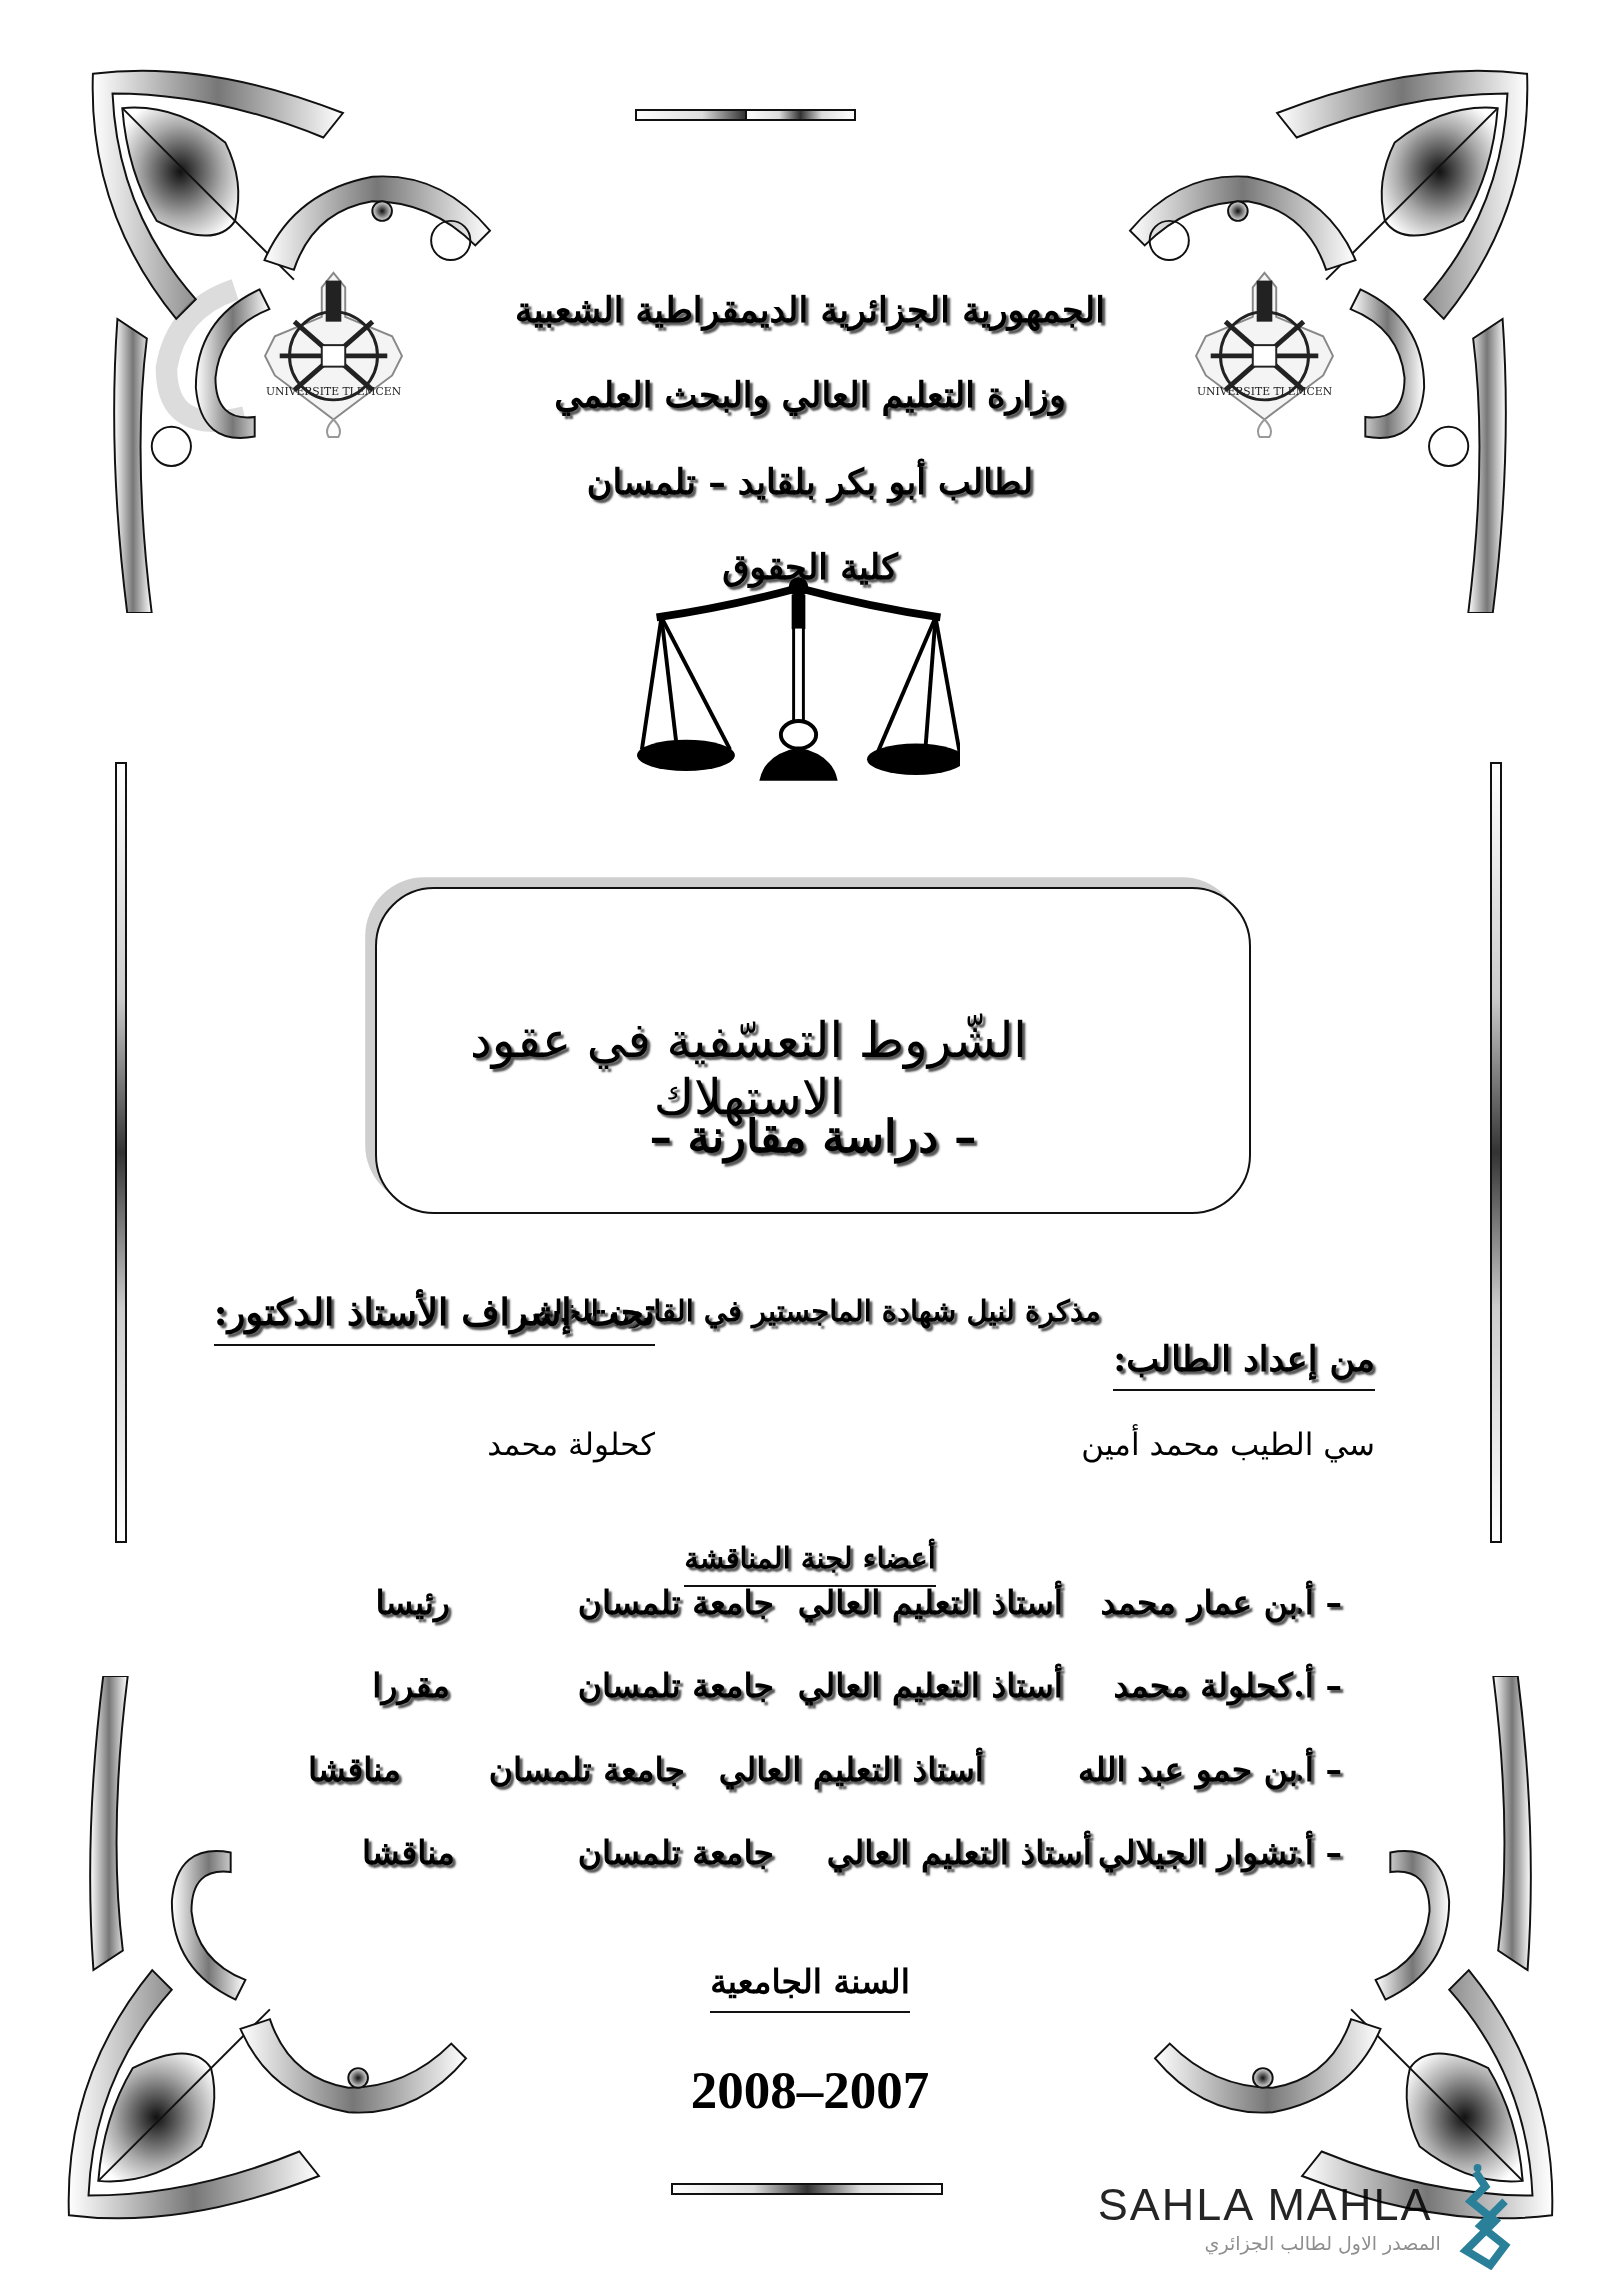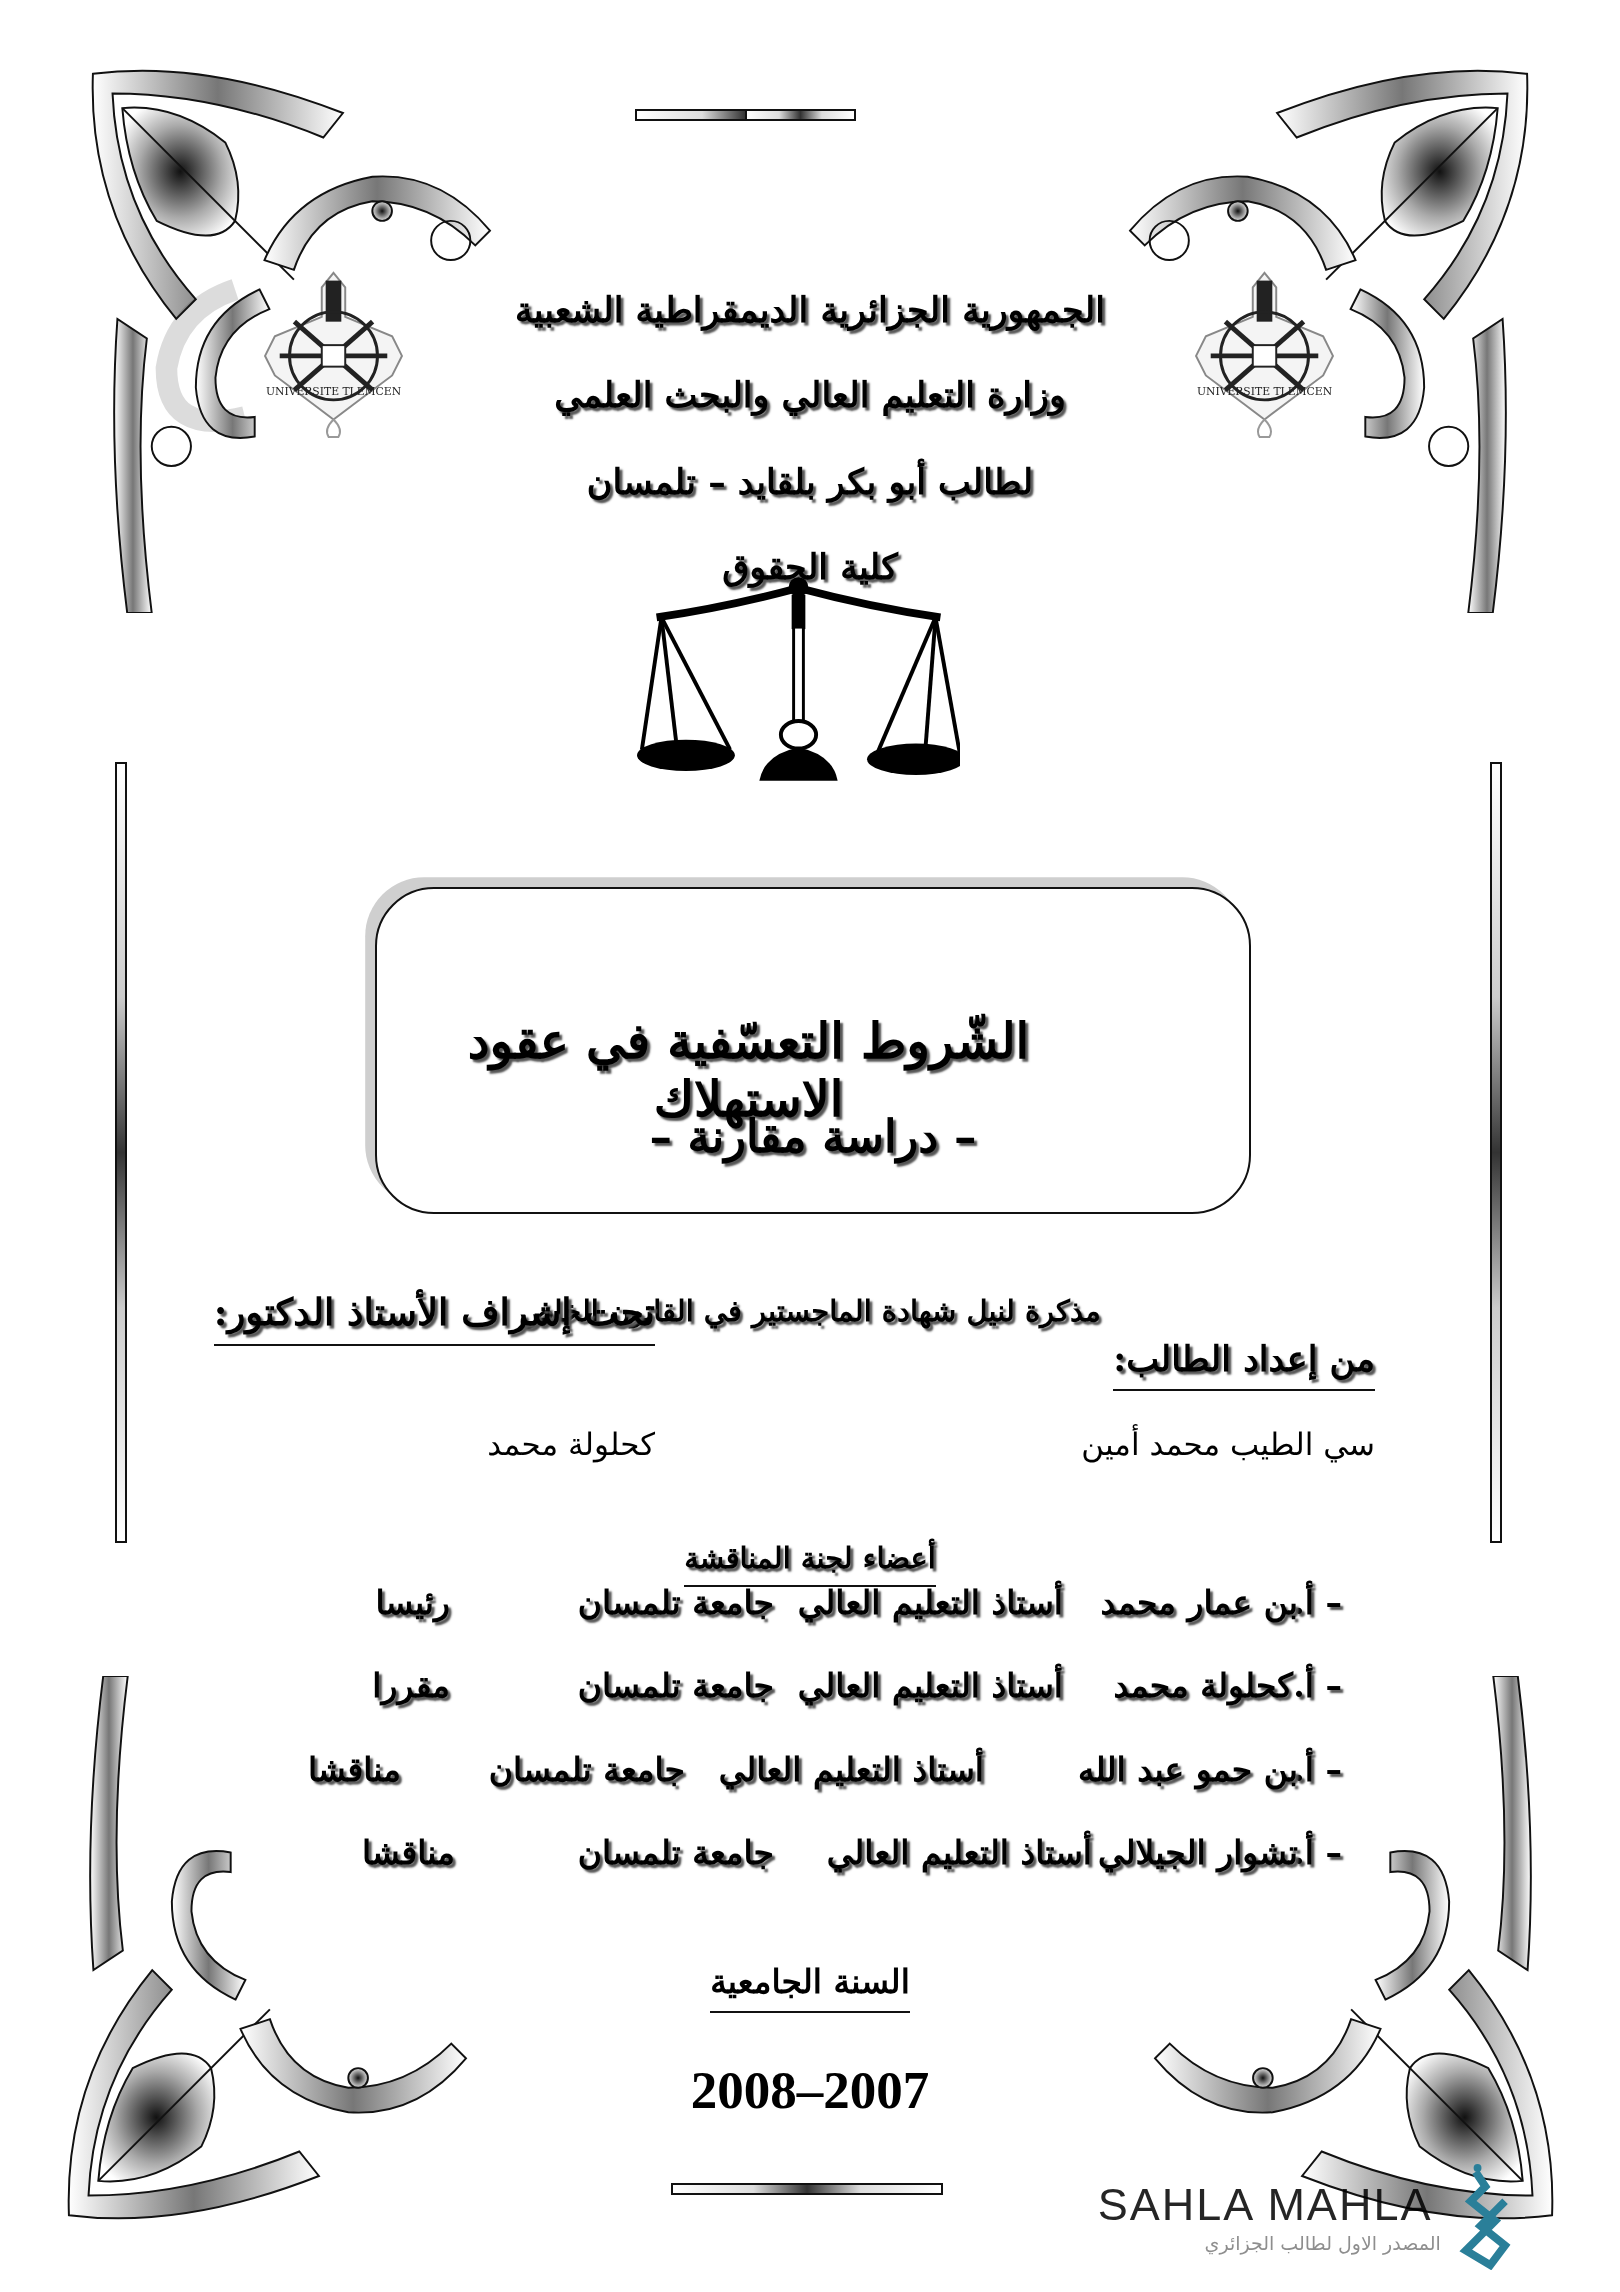--- a/index.html
+++ b/index.html
@@ -127,21 +127,21 @@
   <line x1="25" y1="45" x2="40" y2="172" stroke="#000" stroke-width="4"></line>
   <line x1="25" y1="45" x2="95" y2="180" stroke="#000" stroke-width="4"></line>
   <ellipse cx="50" cy="186" rx="50" ry="16" fill="#000"></ellipse>
   <line x1="305" y1="45" x2="245" y2="185" stroke="#000" stroke-width="4"></line>
   <line x1="305" y1="45" x2="295" y2="175" stroke="#000" stroke-width="4"></line>
   <line x1="305" y1="45" x2="330" y2="185" stroke="#000" stroke-width="4"></line>
   <ellipse cx="285" cy="190" rx="50" ry="16" fill="#000"></ellipse>
 </svg>
 
 <div class="title-box">
-  <div class="abs ar shadow" style="left:0;width:743px;top:123px;text-align:center;font-weight:bold;font-size:49px;">الشّروط التعسّفية في عقود الاستهلاك</div>
+  <div class="abs ar shadow" style="left:0;width:743px;top:123px;text-align:center;font-weight:normal;font-size:49px;">الشّروط التعسّفية في عقود الاستهلاك</div>
   <div class="abs ar shadow" style="left:0;width:872px;top:221px;text-align:center;font-weight:bold;font-size:45px;">– دراسة مقارنة –</div>
 </div>
 
 <div class="abs center ar shadow" style="top:1253px;font-weight:bold;font-size:29px;">مذكرة لنيل شهادة الماجستير في القانون الخاص</div>
 
 <div class="abs ar shadow" style="right:245px;top:1338px;font-weight:bold;font-size:35px;">
   <span class="uline">من إعداد الطالب:</span>
 </div>
 <div class="abs ar shadow" style="right:965px;top:1290px;font-weight:bold;font-size:37px;">
   <span class="uline">تحت إشراف الأستاذ الدكتور:</span>

